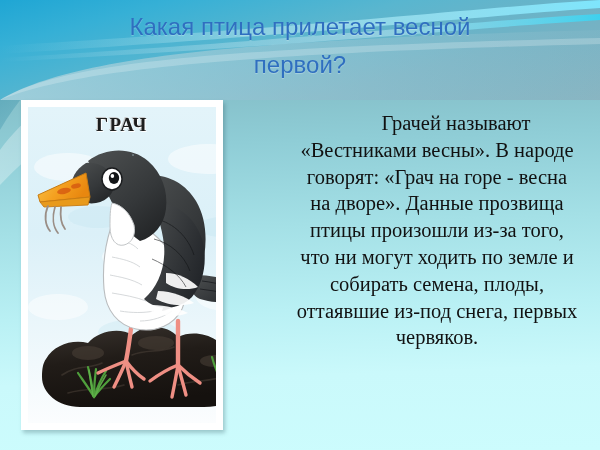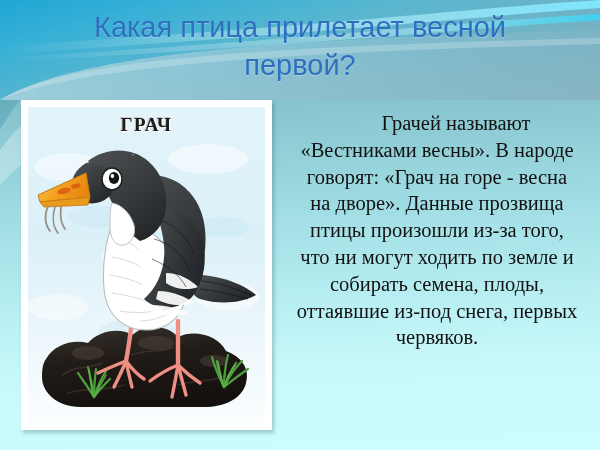--- a/index.html
+++ b/index.html
@@ -31,34 +31,34 @@
     position: absolute; inset: 0;
     background: linear-gradient(165deg, #1fa6d4 0%, #36b0d6 18%, #59b6cf 42%, #74b2c4 70%, #86b3c0 100%);
   }
   #banner svg { position: absolute; inset: 0; width: 600px; height: 100px; }
 
   #title {
     position: absolute;
     left: 0; top: 8px;
     width: 600px;
     text-align: center;
-    font-size: 29px;
+    font-size: 24px;
     line-height: 38px;
     font-weight: 400;
     color: #2f6fc0;
     letter-spacing: 0px;
     text-shadow: 0 1px 1px rgba(255,255,255,0.28);
     white-space: pre-line;
   }
 
   
   #photo-frame {
     position: absolute;
     left: 21px; top: 100px;
-    width: 251px; height: 330px;
+    width: 202px; height: 330px;
     background: #ffffff;
     padding: 0;
     box-shadow: 2px 3px 4px rgba(40,80,90,0.30);
     box-sizing: border-box;
     border: 7px solid #ffffff;
     overflow: hidden;
   }
   #photo-canvas {
     position: relative;
     width: 100%; height: 100%;

